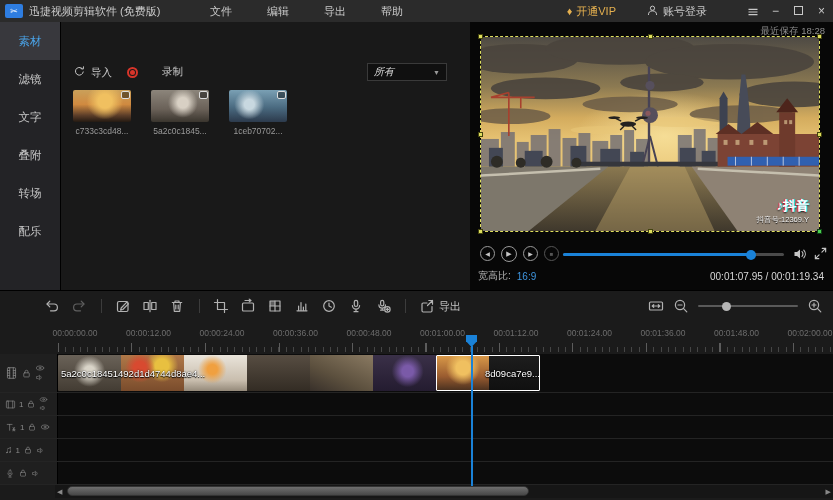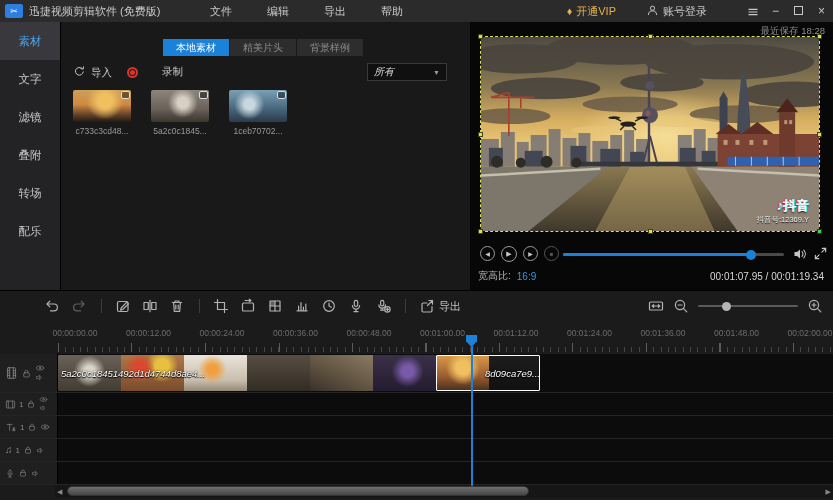--- a/index.html
+++ b/index.html
@@ -101,21 +101,21 @@
   .track { display:flex; height:23px; border-bottom:1px solid #242424; }
   .track.video-row { height:39px; }
   .t-head { width:58px; flex:none; background:#1f1f1f; border-right:1px solid #000;
     display:flex; align-items:center; padding-left:5px; gap:3px; }
   .t-head .idx { font-size:8px; color:#8a8a8a; }
   .th svg { stroke:#868686; fill:none; stroke-width:1; stroke-linecap:round; }
   .stack { display:flex; flex-direction:column; gap:1px; }
   .note-g { font-size:10px; color:#868686; line-height:10px; }
   .t-lane { flex:1; background:#0c0c0c; position:relative; overflow:hidden; }
 
-  .clip { position:absolute; top:1px; bottom:1px; display:flex; overflow:hidden; border-radius:1px;font-style:italic; }
+  .clip { position:absolute; top:1px; bottom:1px; display:flex; overflow:hidden; border-radius:1px; }
   .clip .seg { height:100%; flex:none; }
   .clip-label { position:absolute; top:50%; transform:translateY(-50%); font-size:9.5px; color:#fff;
     text-shadow:0 0 2px #000,0 1px 1px #000; white-space:nowrap; z-index:2; }
   .clip.selected { border:1px solid #fff; }
 
   .playhead-cap { position:absolute; left:466px; top:44px; width:11px; height:12px; z-index:6;
     background:var(--accent,#2a80d8); clip-path:polygon(0 0,100% 0,100% 52%,50% 100%,0 52%); }
   .playhead-line { position:absolute; left:471px; top:55px; width:1.5px; height:140px;
     background:var(--accent,#2a80d8); z-index:6; }
 
@@ -156,33 +156,28 @@
           </svg>
       </div>
       <div class="winbtn">−</div>
       <div class="winbtn"><span class="maxbox"></span></div>
       <div class="winbtn">×</div>
     </div>
   </div>
 
   <div class="sidebar">
     <div class="side-item active">素材</div>
+    <div class="side-item">滤镜</div>
     <div class="side-item">文字</div>
-    <div class="side-item">滤镜</div>
     <div class="side-item">叠附</div>
     <div class="side-item">转场</div>
     <div class="side-item">配乐</div>
   </div>
 
   <div class="media">
-    <div class="tabs">
-      <div class="tab active">本地素材</div>
-      <div class="tab">精美片头</div>
-      <div class="tab">背景样例</div>
-    </div>
     <div class="m-action" style="left:12px;">
       <span>
         <svg width="13" height="13" viewBox="0 0 16 16" fill="none" stroke="#c9c9c9" stroke-width="1.2" stroke-linecap="round">
           <path d="M12.6 8.5 a4.8 4.8 0 1 1 -1.6 -4.4"></path>
             <path d="M12.9 2.2 l-.3 2.8 -2.8 -.5"></path>
         </svg>
       </span>
       <span>导入</span>
     </div>
     <div class="m-action" style="left:66px;gap:24px;">

